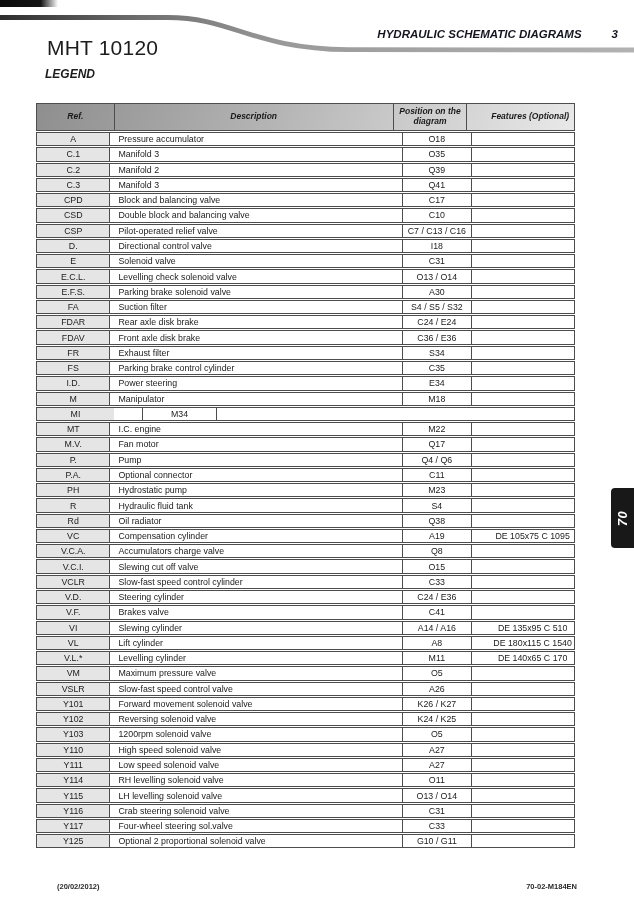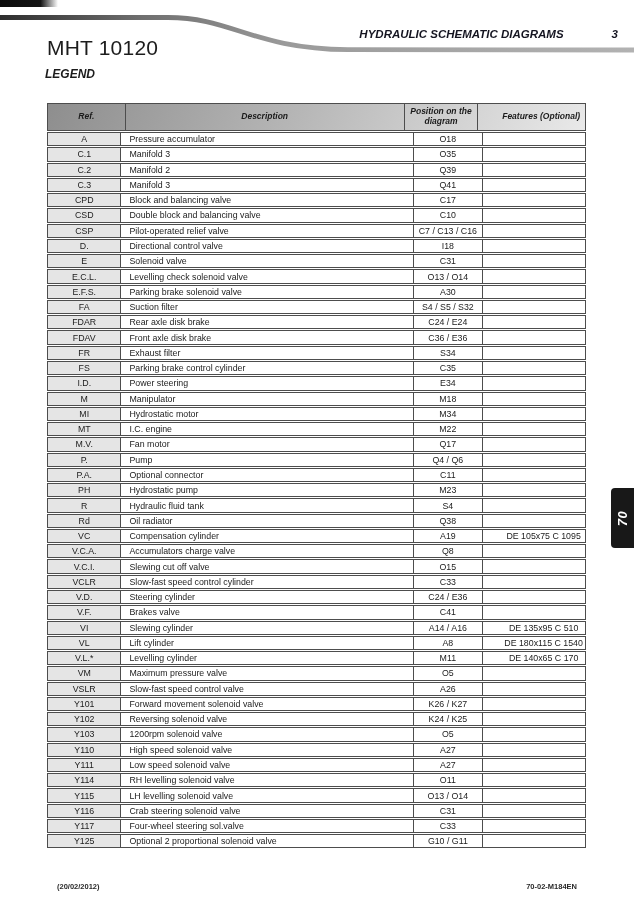--- a/index.html
+++ b/index.html
@@ -14,29 +14,29 @@
     position:absolute; left:0; top:0; width:58px; height:7px;
     background:linear-gradient(to right, #0b0b0b 0%, #141414 70%, rgba(20,20,20,0) 100%);
   }
   .swoosh { position:absolute; left:0; top:0; }
   .model-title {
     position:absolute; left:47px; top:36px;
     font-size:21px; font-weight:normal; color:#1c1c1c; letter-spacing:0.2px;
   }
   .header-right {
     position:absolute; top:28px; right:16px;
-    display:flex; align-items:baseline; gap:48px;
+    display:flex; align-items:baseline; gap:30px;
     font-size:11.5px; font-weight:bold; font-style:italic; color:#141420;
   }
   .legend-title {
     position:absolute; left:45px; top:67px;
     font-size:12px; font-weight:bold; font-style:italic; color:#1c1c1c;
   }
   .legend-table {
-    position:absolute; left:47px; top:103px; width:539px;
+    position:absolute; left:36px; top:103px; width:539px;
   }
   .t-header {
     display:flex; height:28px;
     border:1px solid #4d4d4d;
     background:linear-gradient(115deg, #8e8e8e 0%, #b5b5b5 45%, #e9e9e9 100%);
   }
   .t-header .hcell {
     display:flex; align-items:center; justify-content:center; text-align:center;
     font-size:8.5px; font-weight:bold; font-style:italic; color:#1a1a1a;
     line-height:1.15;
@@ -233,21 +233,20 @@
 
     <div class="t-row">
       <div class="cell c1">M</div>
       <div class="cell c2">Manipulator</div>
       <div class="cell c3">M18</div>
       <div class="cell c4"></div>
     </div>
 
     <div class="t-row">
       <div class="cell c1">MI</div>
-      <div class="cell c2">Hydrostatic motor</div>
       <div class="cell c3">M34</div>
       <div class="cell c4"></div>
     </div>
 
     <div class="t-row">
       <div class="cell c1">MT</div>
       <div class="cell c2">I.C. engine</div>
       <div class="cell c3">M22</div>
       <div class="cell c4"></div>
     </div>

